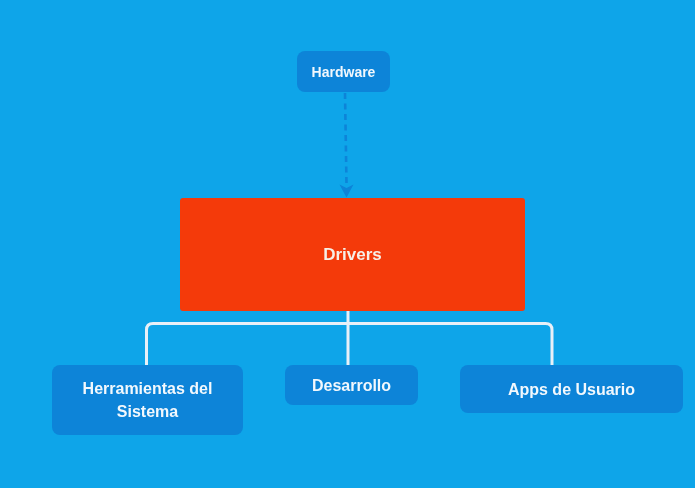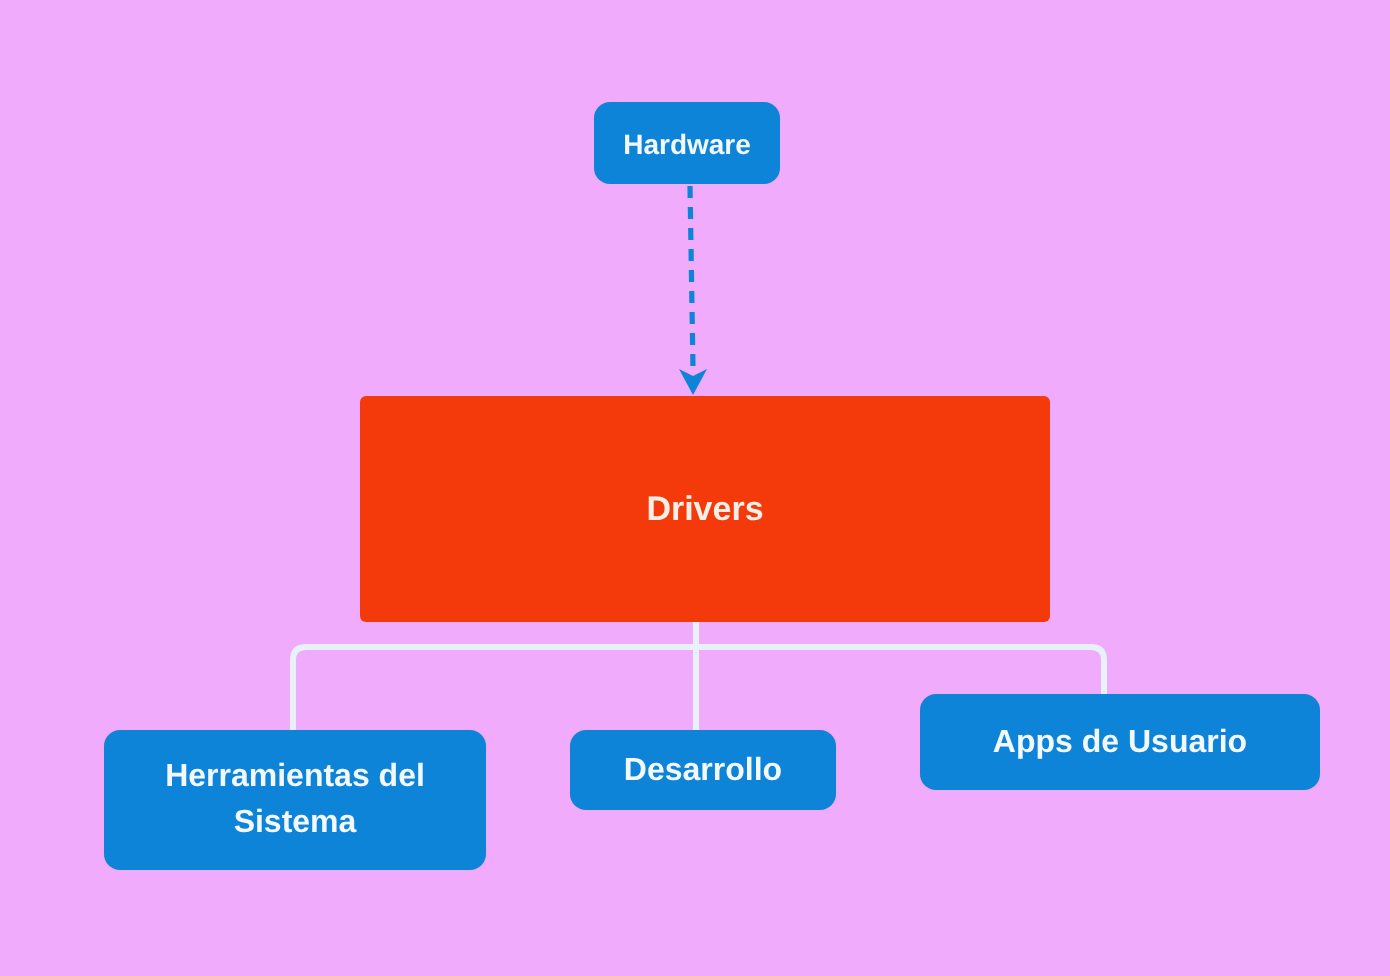--- a/index.html
+++ b/index.html
@@ -1,37 +1,37 @@
 <!DOCTYPE html>
 <html><head>
 <meta charset="utf-8">
 <style>
   html,body{margin:0;padding:0;background:#000;}
   .canvas{
-    position:relative;width:695px;height:488px;background:#f0abfc;
+    position:relative;width:695px;height:488px;background:#0ea5e9;
     overflow:hidden;font-family:"Liberation Sans",sans-serif;
   }
   .connector-layer{position:absolute;left:0;top:0;width:695px;height:488px;}
   .node{
     position:absolute;display:flex;align-items:center;justify-content:center;
     text-align:center;box-sizing:border-box;cursor:default;
   }
   .node-blue{
     background:#0d84d8;color:#f2f8fd;border-radius:8px;
   }
   .node-red{
     background:#f43a0a;color:#f6efe7;border-radius:3px;
     flex-direction:column;font-weight:700;font-size:17px;line-height:34px;
   }
   .node-hardware{left:297px;top:51px;width:93px;height:41px;font-size:14px;font-weight:600;}
   .node-drivers{left:180px;top:198px;width:345px;height:113px;}
   .node-child{font-size:16px;font-weight:700;line-height:23px;padding:0 22px;}
   .node-herramientas{left:52px;top:365px;width:191px;height:70px;}
   .node-desarrollo{left:285px;top:365px;width:133px;height:40px;}
-  .node-apps{left:460px;top:347px;width:200px;height:48px;}
+  .node-apps{left:460px;top:365px;width:223px;height:48px;}
 </style>
 </head>
 <body>
 
 <div class="canvas">
 
   <svg class="connector-layer" width="695" height="488" viewBox="0 0 695 488" xmlns="http://www.w3.org/2000/svg">
 
     <line x1="345" y1="93" x2="346.5" y2="184" stroke-width="2.6" stroke-dasharray="6 4.5" fill="none" stroke="#0d84d8"></line>
     <path d="M339.5 184.5 L346.5 197.5 L353.5 184.5 L346.5 188 Z" fill="#0d84d8"></path>

